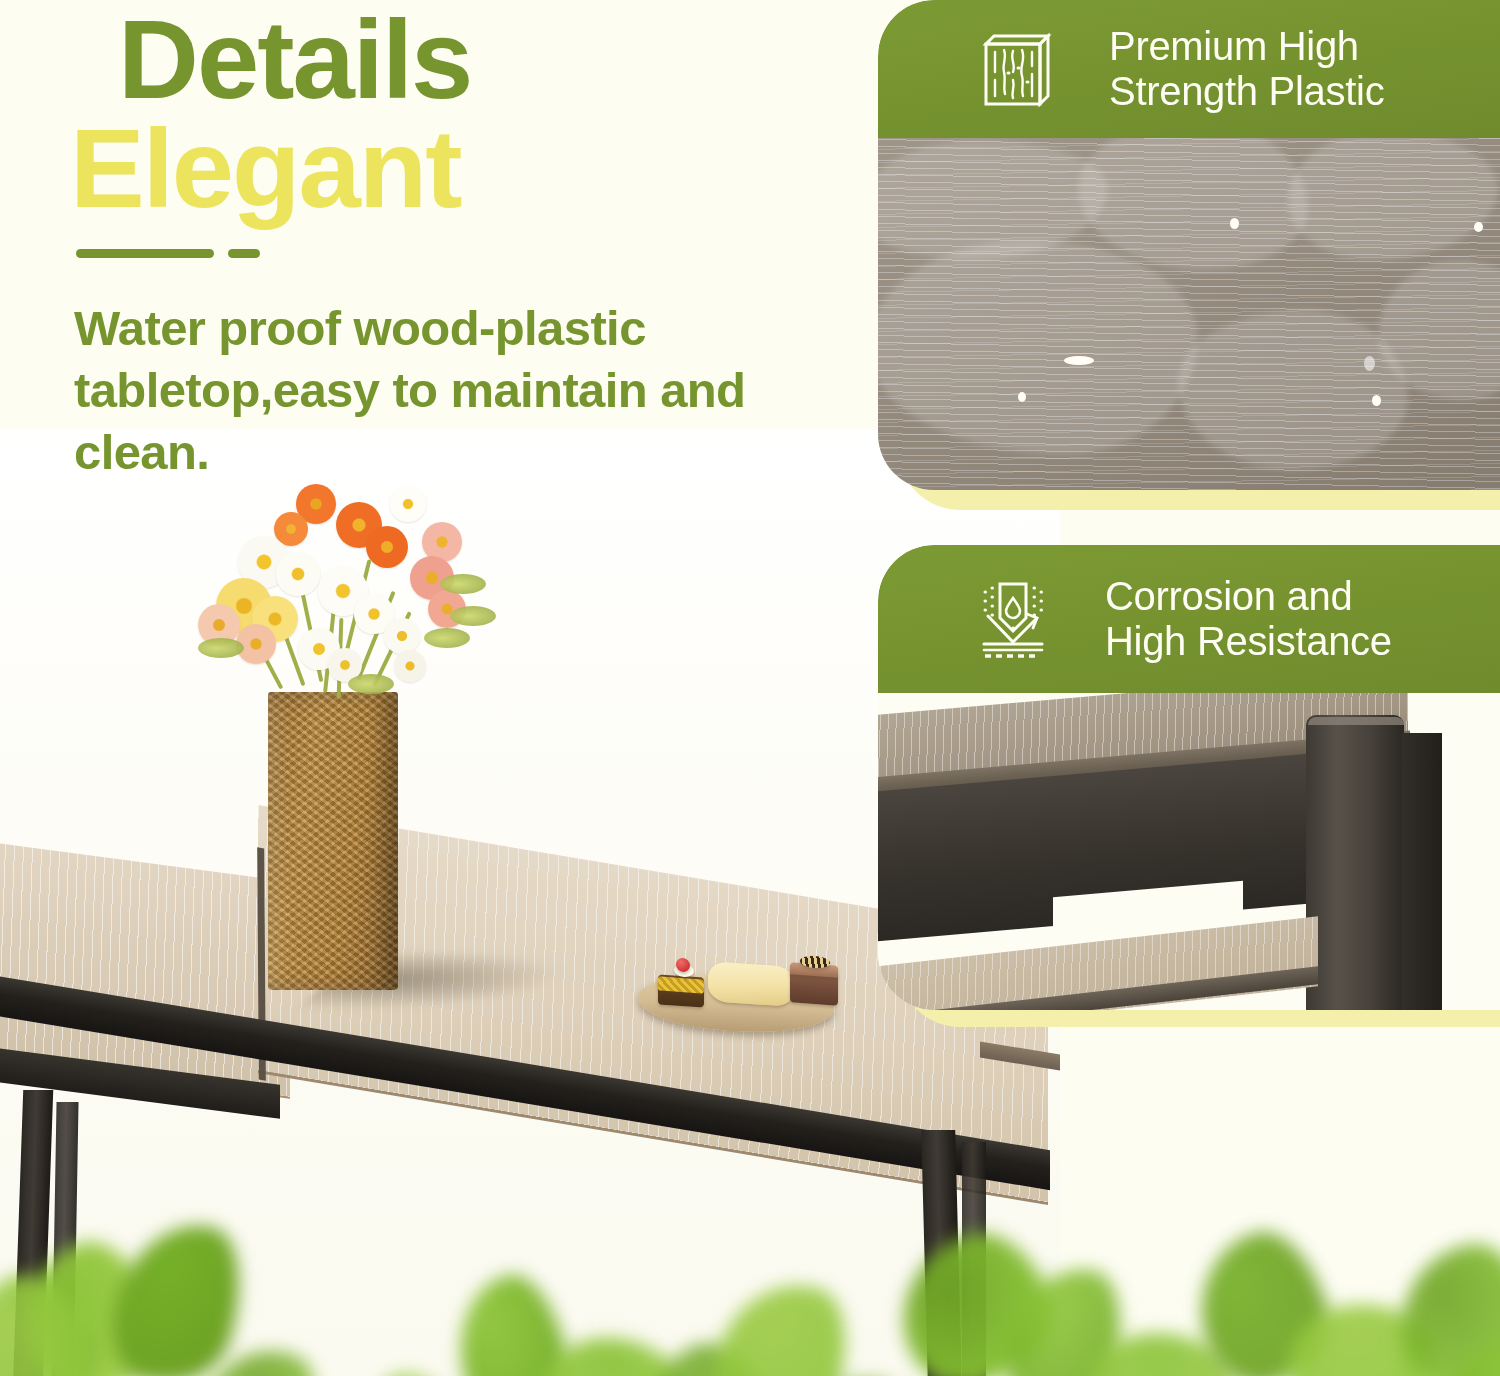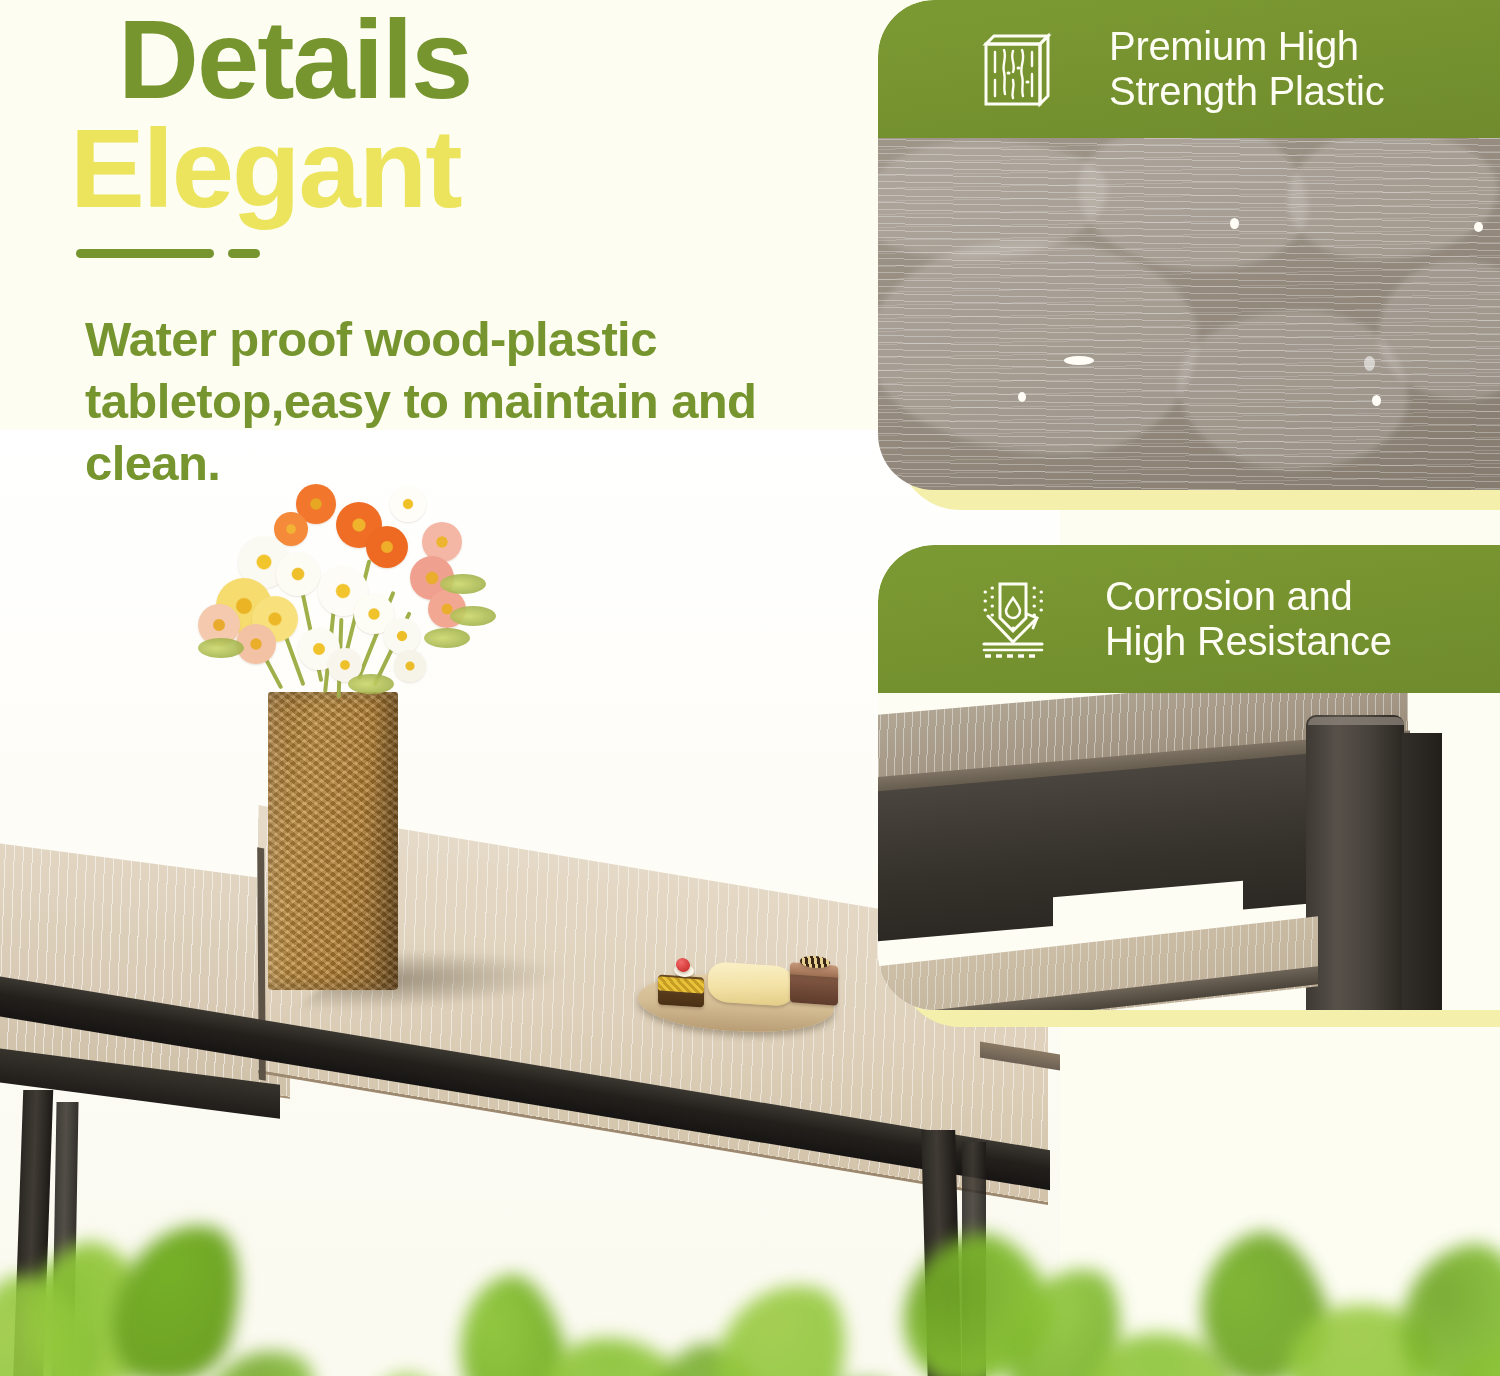--- a/index.html
+++ b/index.html
@@ -19,21 +19,21 @@
     margin:0;white-space:nowrap;
   }
   .hl-1{color:#ebe45c;}
   .hl-2{color:#76952e;padding-left:48px;}
   .rule-wrap{margin-top:26px;padding-left:6px;display:flex;align-items:center;gap:14px;}
   .rule-long{width:138px;height:9px;border-radius:5px;background:#76952e;display:block;}
   .rule-short{width:32px;height:9px;border-radius:5px;background:#76952e;display:block;}
   .subcopy{
     position:absolute;left:70px;top:293px;width:730px;
     color:#76952e;font-size:49px;line-height:1.27;font-weight:bold;
-    letter-spacing:-0.6px;z-index:40;margin:15px;
+    letter-spacing:-0.6px;z-index:40;margin:4px;
   }
 
   
   .main-photo{position:absolute;left:0;top:430px;width:1060px;height:946px;overflow:hidden;z-index:10;}
   .mp-bg{position:absolute;inset:0;background:
       linear-gradient(180deg,#ffffff 0%,#fdfcf5 52%,#fbfaf0 100%);}
 
   
   .tbl-left{
     position:absolute;left:-40px;top:430px;width:330px;height:215px;

